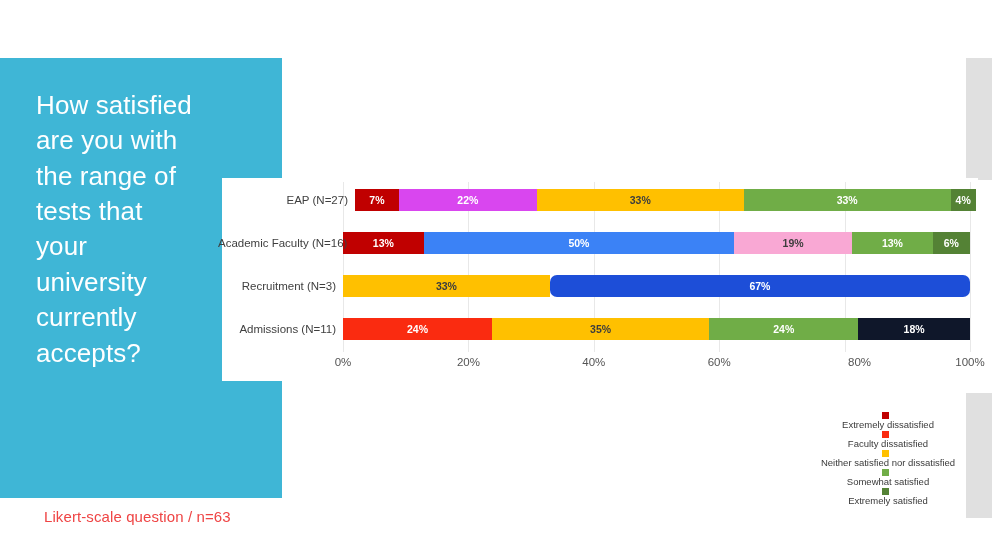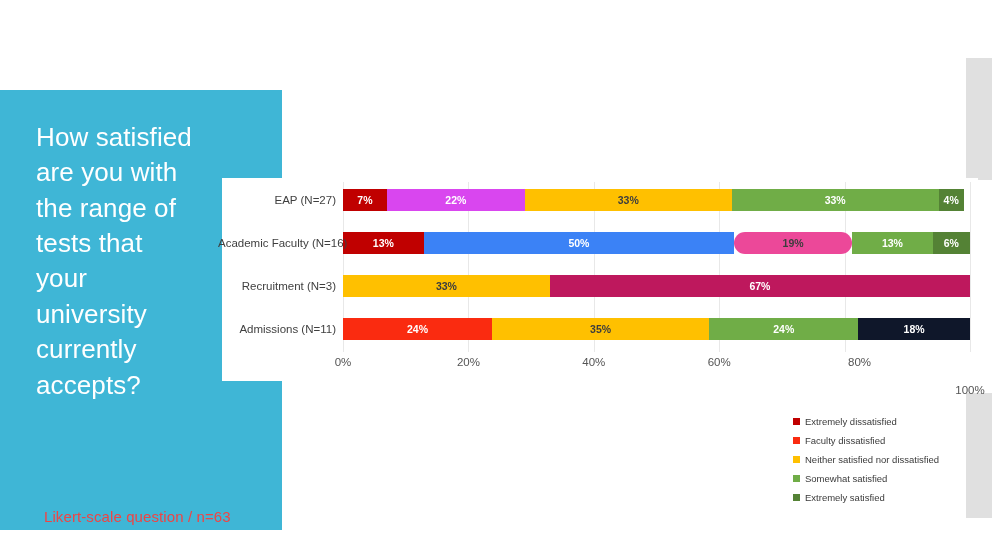--- a/index.html
+++ b/index.html
@@ -30,21 +30,20 @@
   
   .title-panel {
     position: absolute;
     left: 0;
     top: 58px;
     width: 282px;
     height: 440px;
     background: #3fb6d6;
     box-sizing: border-box;
     padding: 30px 30px 0 36px;
-    margin-top: 32px;
   }
   .title-panel .title-text {
     color: #ffffff;
     font-size: 26px;
     line-height: 1.36;
     font-weight: 400;
     letter-spacing: 0.1px;
     white-space: pre-line;
   }
 
@@ -140,20 +139,21 @@
     top: 412px;
     width: 190px;
   }
   .legend-item {
     display: flex;
     align-items: center;
     height: 19px;
     font-size: 9.5px;
     color: #3a3a3a;
     white-space: nowrap;
+    flex-direction: column;
   }
   .legend-swatch {
     width: 7px;
     height: 7px;
     margin-right: 5px;
     flex: 0 0 auto;
   }
 </style>
 </head>
 <body>
@@ -176,54 +176,54 @@
 
 <div class="chart-panel">
   <div class="plot" id="plot">
     <div class="axis-baseline"></div>
   <div class="gridline" style="left: 0%;"></div>
       <div class="gridline" style="left: 20%;"></div>
       <div class="gridline" style="left: 40%;"></div>
       <div class="gridline" style="left: 60%;"></div>
       <div class="gridline" style="left: 80%;"></div>
       <div class="gridline" style="left: 100%;"></div>
-      <div class="cat-row" style="top: 7px;">
+      <div class="cat-row" style="top: 7px; margin-left: 12px;">
         <div class="cat-label">EAP (N=27)</div>
         <div class="seg" style="width: 7%; background: rgb(192, 0, 0);">7%</div>
         <div class="seg" style="width: 22%; background: #d946ef;">22%</div>
         <div class="seg amber" style="width: 33%; background: rgb(255, 192, 0);">33%</div>
         <div class="seg" style="width: 33%; background: rgb(112, 173, 71);">33%</div>
         <div class="seg" style="width: 4%; background: rgb(84, 130, 53);">4%</div>
       </div>
       <div class="cat-row" style="top: 50px;">
         <div class="cat-label">Academic Faculty (N=16)</div>
         <div class="seg" style="width: 13%; background: rgb(192, 0, 0);">13%</div>
         <div class="seg" style="width: 50%; background: #3b82f6;">50%</div>
-        <div class="seg amber" style="width: 19%; background: #ec4899; border-radius: 11px;">19%</div>
+        <div class="seg amber" style="width: 19%; background: #f9a8d4;">19%</div>
         <div class="seg" style="width: 13%; background: rgb(112, 173, 71);">13%</div>
         <div class="seg" style="width: 6%; background: rgb(84, 130, 53);">6%</div>
       </div>
       <div class="cat-row" style="top: 93px;">
         <div class="cat-label">Recruitment (N=3)</div>
         <div class="seg amber" style="width: 33%; background: rgb(255, 192, 0);">33%</div>
-        <div class="seg" style="width: 67%; background: #be185d;">67%</div>
+        <div class="seg" style="width: 67%; background: #1d4ed8; border-radius: 7px;">67%</div>
       </div>
       <div class="cat-row" style="top: 136px;">
         <div class="cat-label">Admissions (N=11)</div>
         <div class="seg" style="width: 24%; background: rgb(250, 43, 16);">24%</div>
         <div class="seg amber" style="width: 35%; background: rgb(255, 192, 0);">35%</div>
         <div class="seg" style="width: 24%; background: rgb(112, 173, 71);">24%</div>
         <div class="seg" style="width: 18%; background: #0f172a;">18%</div>
       </div>
       <div class="xtick" style="left: 0%;">0%</div>
       <div class="xtick" style="left: 20%;">20%</div>
       <div class="xtick" style="left: 40%;">40%</div>
       <div class="xtick" style="left: 60%;">60%</div>
       <div class="xtick" style="left: 80%; margin-left: 15px;">80%</div>
-      <div class="xtick" style="left: 100%; margin-top: 28px;">100%</div>
+      <div class="xtick" style="left: 100%;">100%</div>
     </div>
 </div>
 
 <div class="legend" id="legend">
     <div class="legend-item">
       <span class="legend-swatch" style="background: rgb(192, 0, 0);"></span>
       <span>Extremely dissatisfied</span>
     </div>
     <div class="legend-item">
       <span class="legend-swatch" style="background: rgb(250, 43, 16);"></span>

